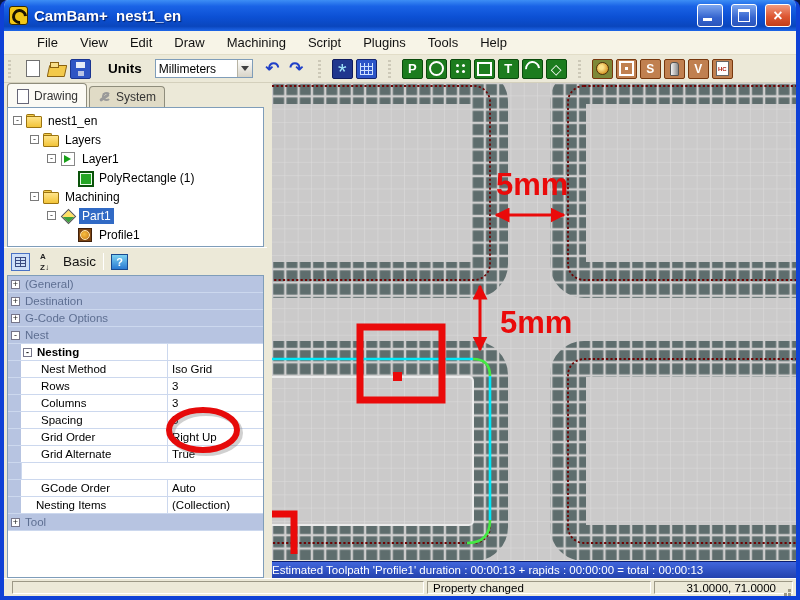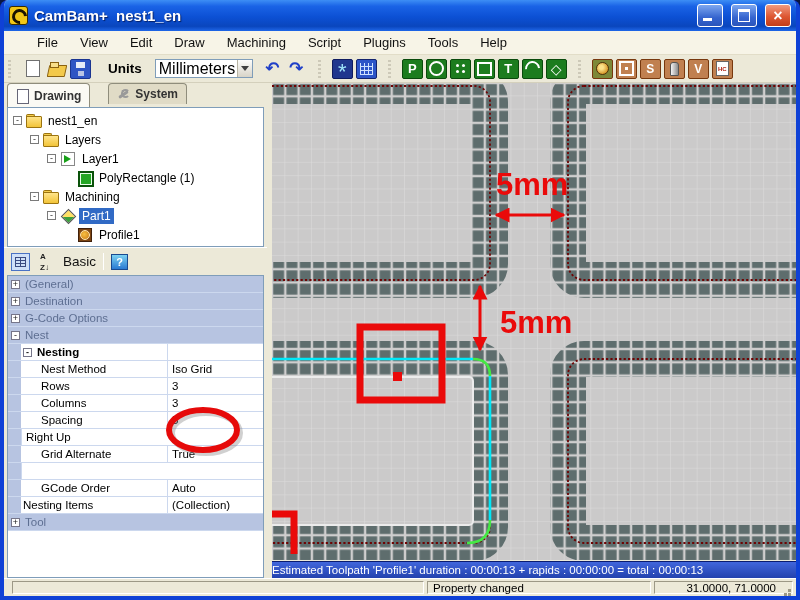--- a/index.html
+++ b/index.html
@@ -43,21 +43,21 @@
   .new-file::before { content:""; width:12px; height:15px; background:#fff; border:1px solid #707070; }
   .open-file::before { content:""; width:16px; height:10px; background:#f3c94a; border:1px solid #8a6210;
                        border-radius:1px; transform:skewX(-12deg); margin-top:4px; }
   .open-file::after { content:""; position:absolute; top:3px; left:4px; width:7px; height:4px;
                       background:#f7de8a; border:1px solid #8a6210; }
   .save-file { background:#2f55c4; border:1px solid #1a3490; }
   .save-file::before { content:""; position:absolute; top:2px; left:5px; width:9px; height:6px; background:#e8ecf8; }
   .save-file::after { content:""; position:absolute; bottom:2px; left:7px; width:6px; height:5px; background:#b9c4e4; }
   .units-label { font-weight:bold; font-size:13.5px; margin:0 4px 0 8px; }
   .units-combo { width:98px; height:19px; background:#fff; border:1px solid #7f9db9;
-                 display:flex; align-items:center; font-size:16px; }
+                 display:flex; align-items:center; font-size:12px; }
   .units-combo .val { flex:1; padding-left:3px; }
   .units-combo .drop { width:15px; height:100%; background:linear-gradient(180deg,#fdfdfb,#d8d4c8);
                  border-left:1px solid #b8b4a4; display:flex; align-items:center; justify-content:center; }
   .units-combo .drop::before { content:""; border:4px solid transparent; border-top:5px solid #404040; margin-top:4px; }
   .undo-arrow::before, .redo-arrow::before { font-family:"DejaVu Sans", sans-serif; font-size:17px;
                  font-weight:bold; color:#2040c8; line-height:1; }
   .undo-arrow::before { content:"\21B6"; }
   .redo-arrow::before { content:"\21B7"; }
   .snap-to-points { background:#20368e; border:1px solid #101c60; }
   .snap-to-points::before { content:"*"; color:#9fe2f8; font-size:22px; line-height:0.9; margin-top:7px; }
@@ -90,21 +90,21 @@
   .mop-gcode::before { content:""; width:11px; height:13px; background:#fff; border:1px solid #666; }
   .mop-gcode::after { content:"HC"; position:absolute; font-size:6px; color:#b02010; letter-spacing:0; }
 
   
   .main { flex:1; display:flex; min-height:0; }
   .left { width:263px; flex:none; display:flex; flex-direction:column; background:#ece9d8; }
   .splitter { width:5px; flex:none; background:#ece9d8; }
   .canvas-col { flex:1; display:flex; flex-direction:column; min-width:0; }
 
   
-  .tabs { height:24px; flex:none; display:flex; align-items:flex-start; padding-left:3px; gap:18px;font-weight:bold; }
+  .tabs { height:24px; flex:none; display:flex; align-items:flex-end; padding-left:3px; gap:2px; }
   .tab { height:21px; border:1px solid #8f8d7c; border-bottom:none; border-radius:4px 4px 0 0;
          display:inline-flex; align-items:center; gap:5px; padding:0 8px; font-size:12px;
          background:#e0dbc6; color:#333; }
   .tab.active { background:#fbfaf4; height:24px; }
   .tabicon { width:13px; height:13px; position:relative; flex:none; }
   .page-icon::before { content:""; position:absolute; left:1px; width:10px; height:13px;
         background:#fff; border:1px solid #667; }
   .wrench-icon::before { content:""; position:absolute; left:1px; top:5px; width:11px; height:3px;
         background:#9a9a9a; transform:rotate(-35deg); border-radius:2px; }
   .wrench-icon::after { content:""; position:absolute; right:0; top:1px; width:5px; height:5px;
@@ -164,21 +164,21 @@
   .pname { width:146px; flex:none; display:flex; align-items:center; overflow:hidden; white-space:nowrap; }
   .pvalue { flex:1; border-left:1px solid #ccd8ee; padding-left:4px; display:flex; align-items:center;
             overflow:hidden; white-space:nowrap; }
   .pexp { width:9px; height:9px; flex:none; border:1px solid #76768a; background:#fff; font-size:9px;
           line-height:7px; text-align:center; color:#222; margin-right:5px; }
   .pexp:empty { display:none; }
   .prow.cat { background:#b7c4e1; color:#5e6f92; }
   .prow.cat .pgutter { width:0; }
   .prow.cat .pname { width:auto; flex:1; padding-left:3px; }
   .prow.obj .pname { padding-left:2px; font-weight:bold; }
-  .prow.obj2 .pname { padding-left:2px; }
+  .prow.obj2 .pname { padding-left:15px; }
   .prow.item .pname { padding-left:20px; }
   .circle-anno { position:absolute; left:152px; top:126px; pointer-events:none; }
 
   
   .canvas-wrap { flex:1; min-height:0; position:relative; }
   .canvas-wrap svg { display:block; }
   .toolpath-bar { height:17px; flex:none; background:linear-gradient(180deg,#4166dc,#2342ae);
        border-top:1px solid #0a1c70; color:#fff; font-size:11.5px; display:flex; align-items:center;
        white-space:nowrap; overflow:hidden; }
 
@@ -420,20 +420,24 @@
               <span class="pgutter"></span>
               <span class="pname">
 
                 <span>Spacing</span>
               </span>
               <span class="pvalue">5</span>
             </div>
 
             <div class="prow item">
               <span class="pgutter"></span>
+              <span class="pname">
+
+                <span>Grid Order</span>
+              </span>
               <span class="pvalue">Right Up</span>
             </div>
 
             <div class="prow item">
               <span class="pgutter"></span>
               <span class="pname">
 
                 <span>Grid Alternate</span>
               </span>
               <span class="pvalue">True</span>

